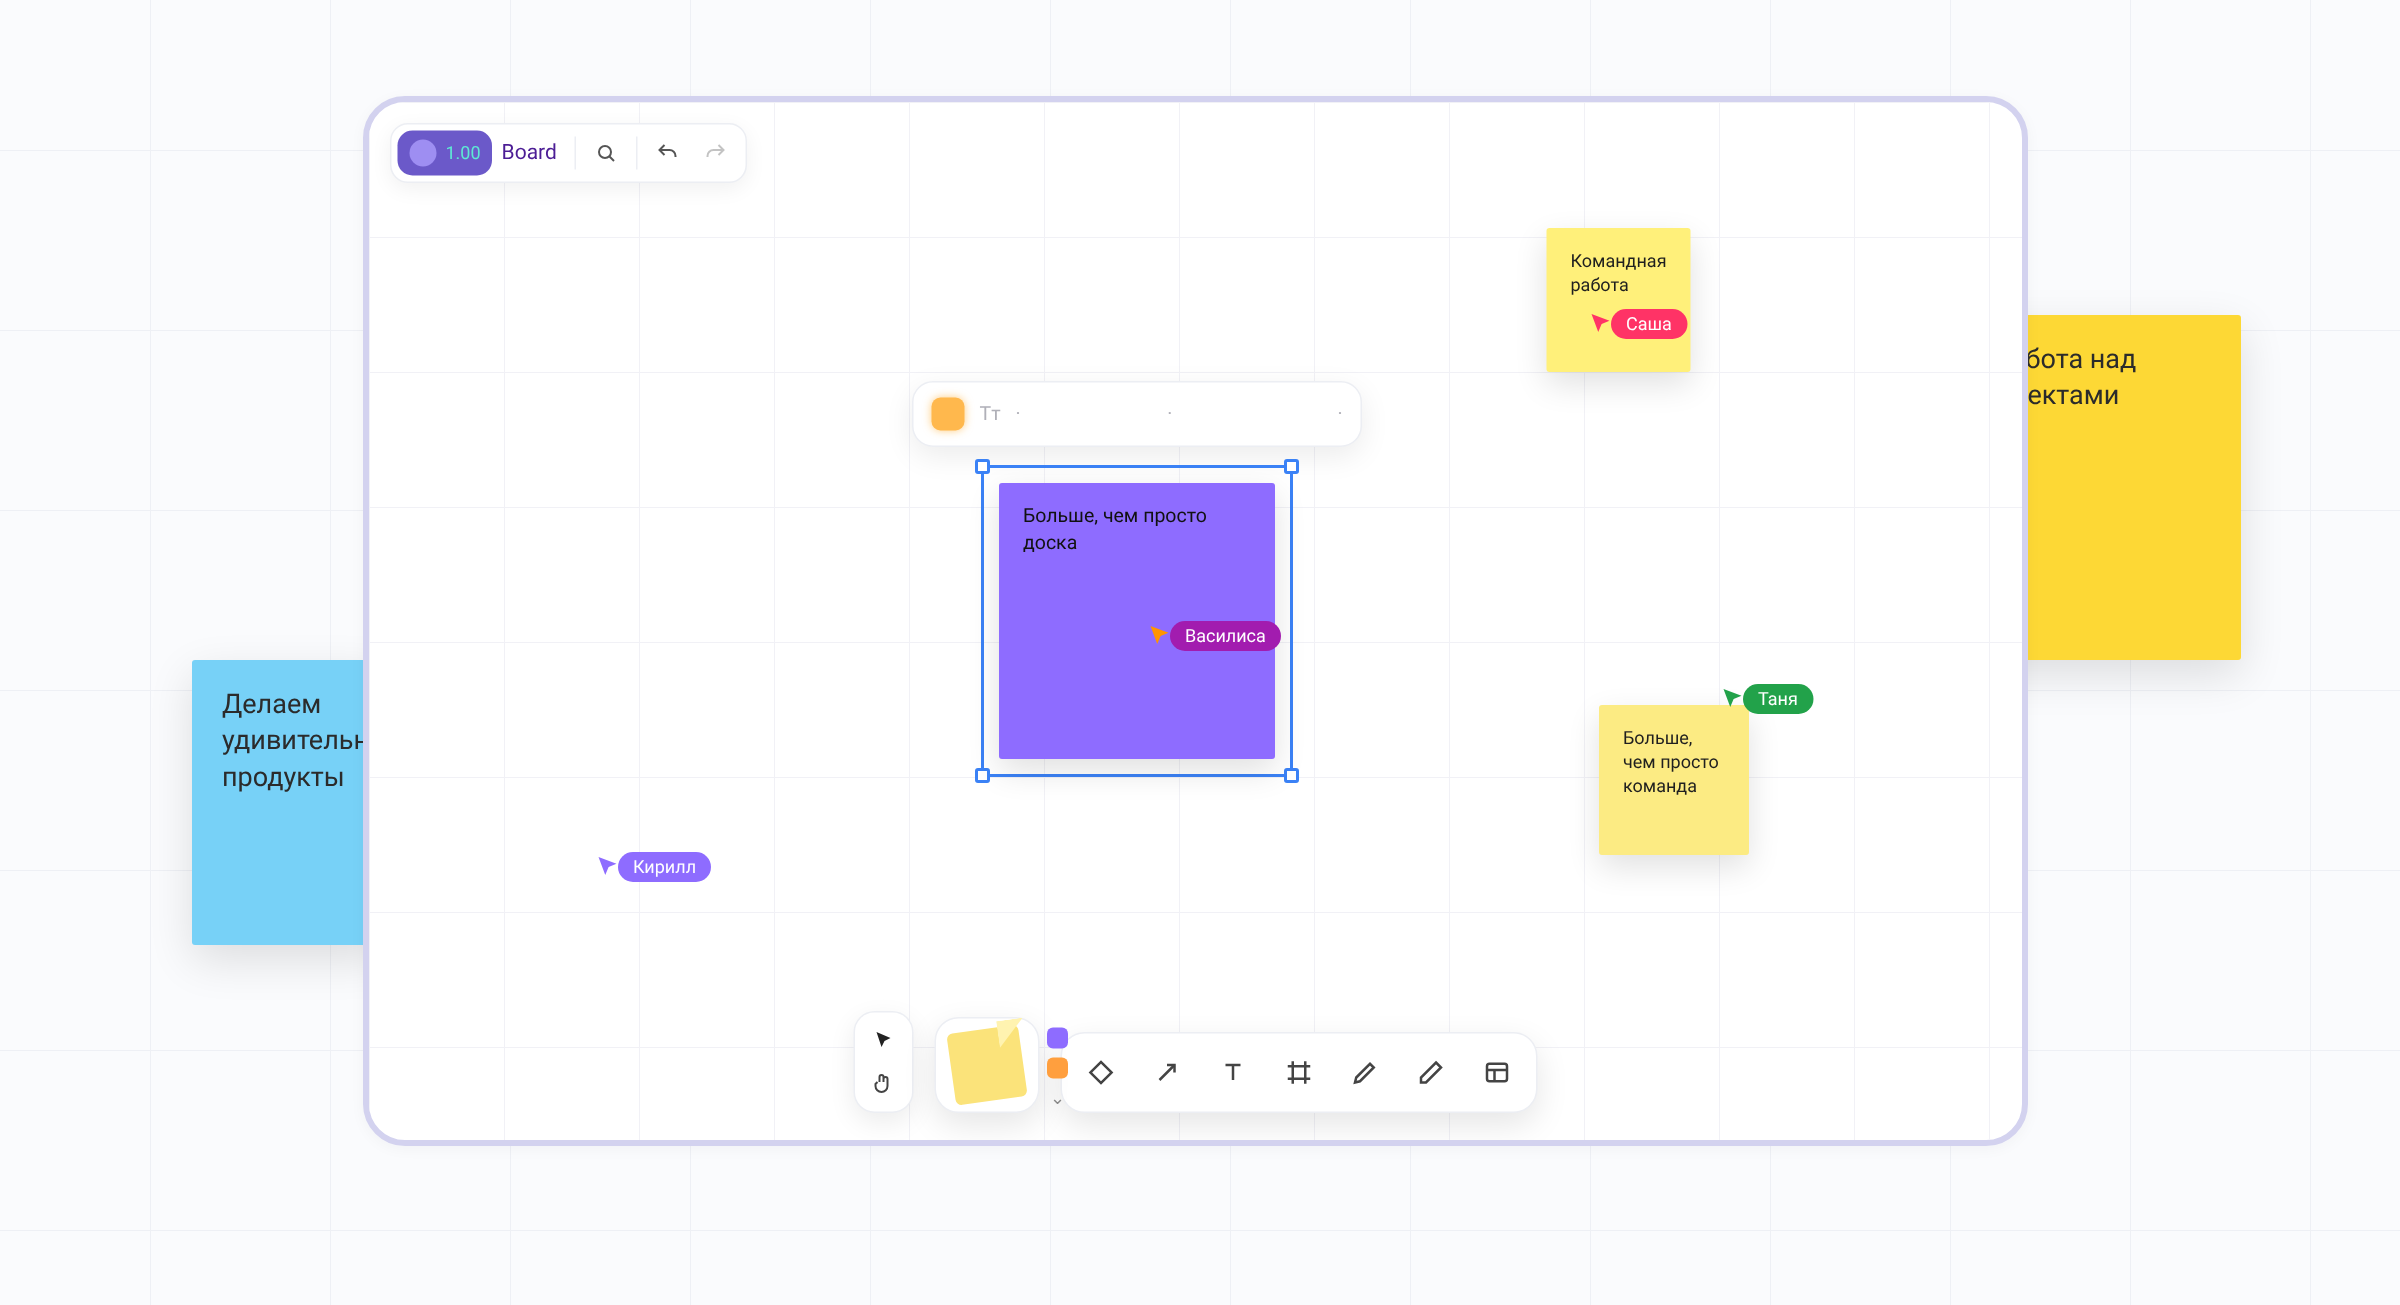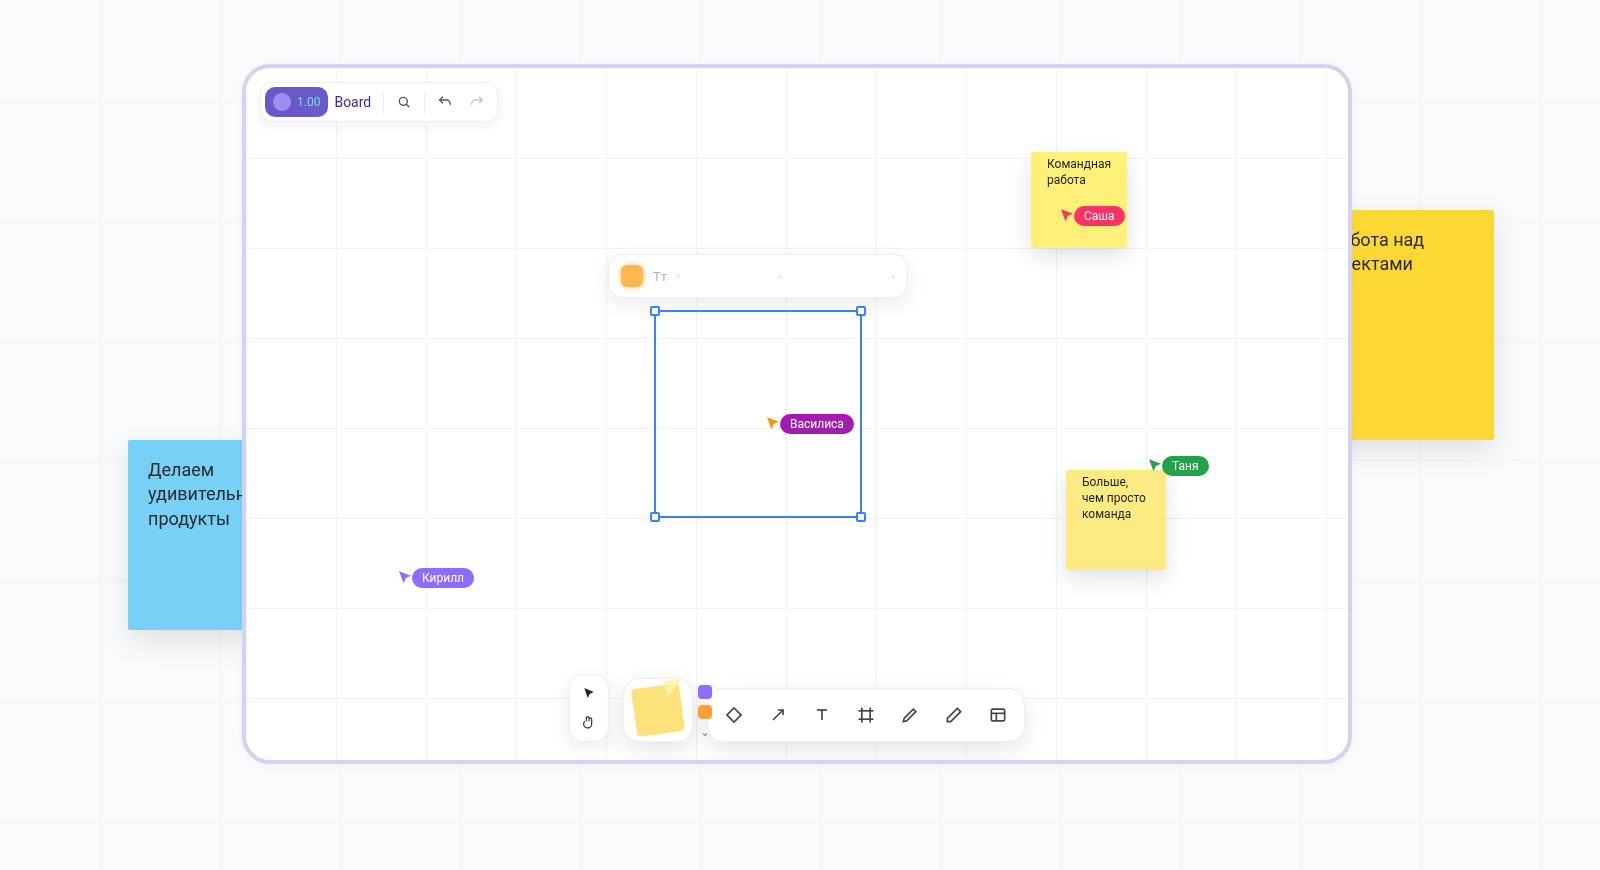--- a/index.html
+++ b/index.html
@@ -95,21 +95,21 @@
     border:2px solid #3b82f6;
   }
   .handle {
     position:absolute; width:10px; height:10px; background:#fff; border:2px solid #3b82f6; border-radius:2px;
   }
   .h-tl{ left:-6px; top:-6px; } .h-tr{ right:-6px; top:-6px; }
   .h-bl{ left:-6px; bottom:-6px; } .h-br{ right:-6px; bottom:-6px; }
 
   .note {
     position:absolute; border-radius:2px;
-    padding:4px 16px; font-size:13px; line-height:1.35; color:#1f1f1f;
+    padding:14px 16px; font-size:13px; line-height:1.35; color:#1f1f1f;
     box-shadow: 0 8px 22px rgba(0,0,0,.12);
   }
   .note-purple { background:#8e6cff; color:#111; left:420px; top:254px; width:184px; height:184px; }
   .note-green  { background:#4fc78f; left:168px; top:354px; width:100px; height:102px; font-size:12px; }
   .note-yellow1{ background:#fff07a; left:785px; top:84px; width:96px; height:96px; font-size:12px; }
   .note-yellow2{ background:#fceb83; left:820px; top:402px; width:100px; height:100px; font-size:12px; }
 
   
   .cursor {
     position:absolute; display:flex; align-items:center; gap:0;
@@ -216,20 +216,21 @@
     <span class="ctx-item" style="margin-left:100px">·</span>
   </div>
 
   <div class="selection">
     <div class="handle h-tl"></div>
     <div class="handle h-tr"></div>
     <div class="handle h-bl"></div>
     <div class="handle h-br"></div>
   </div>
 
+  <div class="note note-purple">Больше, чем просто доска</div>
   <div class="note note-yellow1">Командная работа</div>
   <div class="note note-yellow2">Больше, чем просто команда</div>
 
   <div class="cursor" style="left:518px; top:346px;">
     <svg viewBox="0 0 24 24">
         <path d="M4 3l6 16 3-7 7-3z" fill="#ff9500"></path>
       </svg>
     <span class="tag" style="background:#a21caf;">Василиса</span>
   </div>
 

